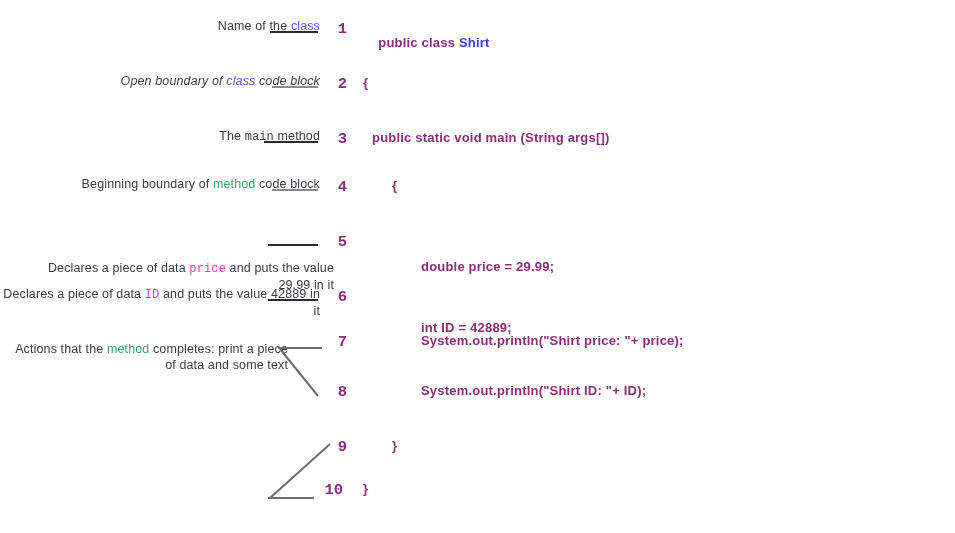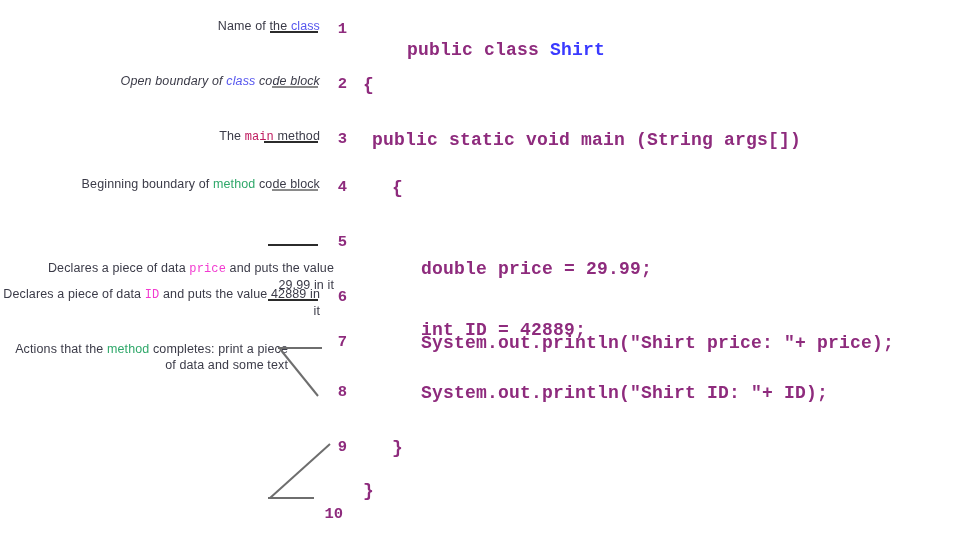--- a/index.html
+++ b/index.html
@@ -35,21 +35,21 @@
     letter-spacing: 0.01em;
   }
   .annot .kw-class {
     color: #5757ee;
   }
   .annot .kw-method {
     color: #2fa86a;
   }
   .annot .mono-green {
     font-family: "Liberation Mono", monospace;
-    color: #be185d;
+    color: #404040;
     font-size: 12px;
   }
   .annot .mono-magenta {
     font-family: "Liberation Mono", monospace;
     color: #f23ad0;
     font-size: 12px;
   }
 
   
   .leader {
@@ -57,22 +57,22 @@
     background: #8a8a8a;
     height: 2px;
   }
   .leader.dark {
     background: #2b2b2b;
   }
 
   
   .code-line {
     position: absolute;
-    font-family: Liberation Mono, monospace;
-    font-size: 18px;
+    font-family: Liberation Sans, sans-serif;
+    font-size: 13px;
     font-weight: bold;
     color: #8e2b7d;
     white-space: pre;
     letter-spacing: 0.2px;
   }
   .lineno {
     position: absolute;
     font-family: "Liberation Mono", monospace;
     font-size: 15.5px;
     font-weight: bold;
@@ -141,21 +141,21 @@
 
   <div class="lineno" style="left:325px; top:20px;">1</div>
   <div class="lineno" style="left:325px; top:75px;">2</div>
   <div class="lineno" style="left:325px; top:130px;">3</div>
   <div class="lineno" style="left:325px; top:178px;">4</div>
   <div class="lineno" style="left:325px; top:233px;">5</div>
   <div class="lineno" style="left:325px; top:288px;">6</div>
   <div class="lineno" style="left:325px; top:333px;">7</div>
   <div class="lineno" style="left:325px; top:383px;">8</div>
   <div class="lineno" style="left:325px; top:438px;">9</div>
-  <div class="lineno" style="left:321px; top:481px;margin-top:24px;">10</div>
+  <div class="lineno" style="left:321px; top:481px;">10</div>
 
   <div class="code-line" style="left:363px; top:20px;">
     <span>public class </span><span class="cls-name">Shirt</span>
   </div>
   <div class="code-line" style="left:363px; top:75px;">{</div>
   <div class="code-line" style="left:372px; top:130px;">public static void main (String args[])</div>
   <div class="code-line" style="left:392px; top:178px;">{</div>
   <div class="code-line" style="left:421px; top:233px;margin-top:26px;">double price = 29.99;</div>
   <div class="code-line" style="left:421px; top:288px;margin-top:32px;">int ID = 42889;</div>
   <div class="code-line" style="left:421px; top:333px;">System.out.println("Shirt price: "+ price);</div>

